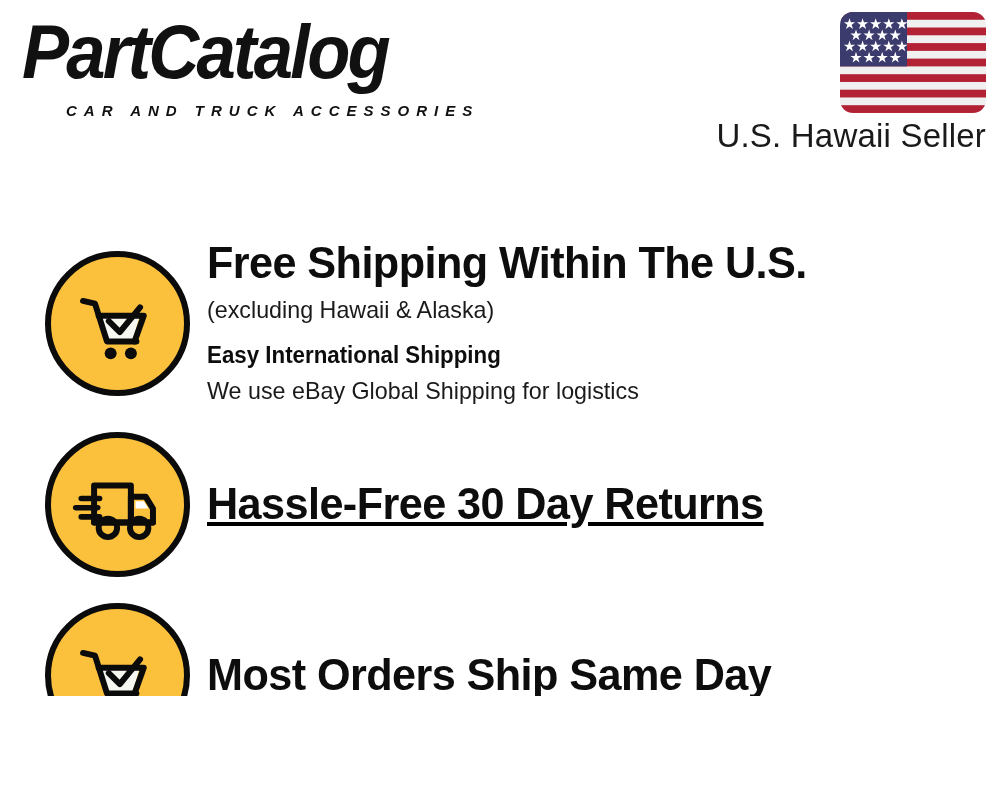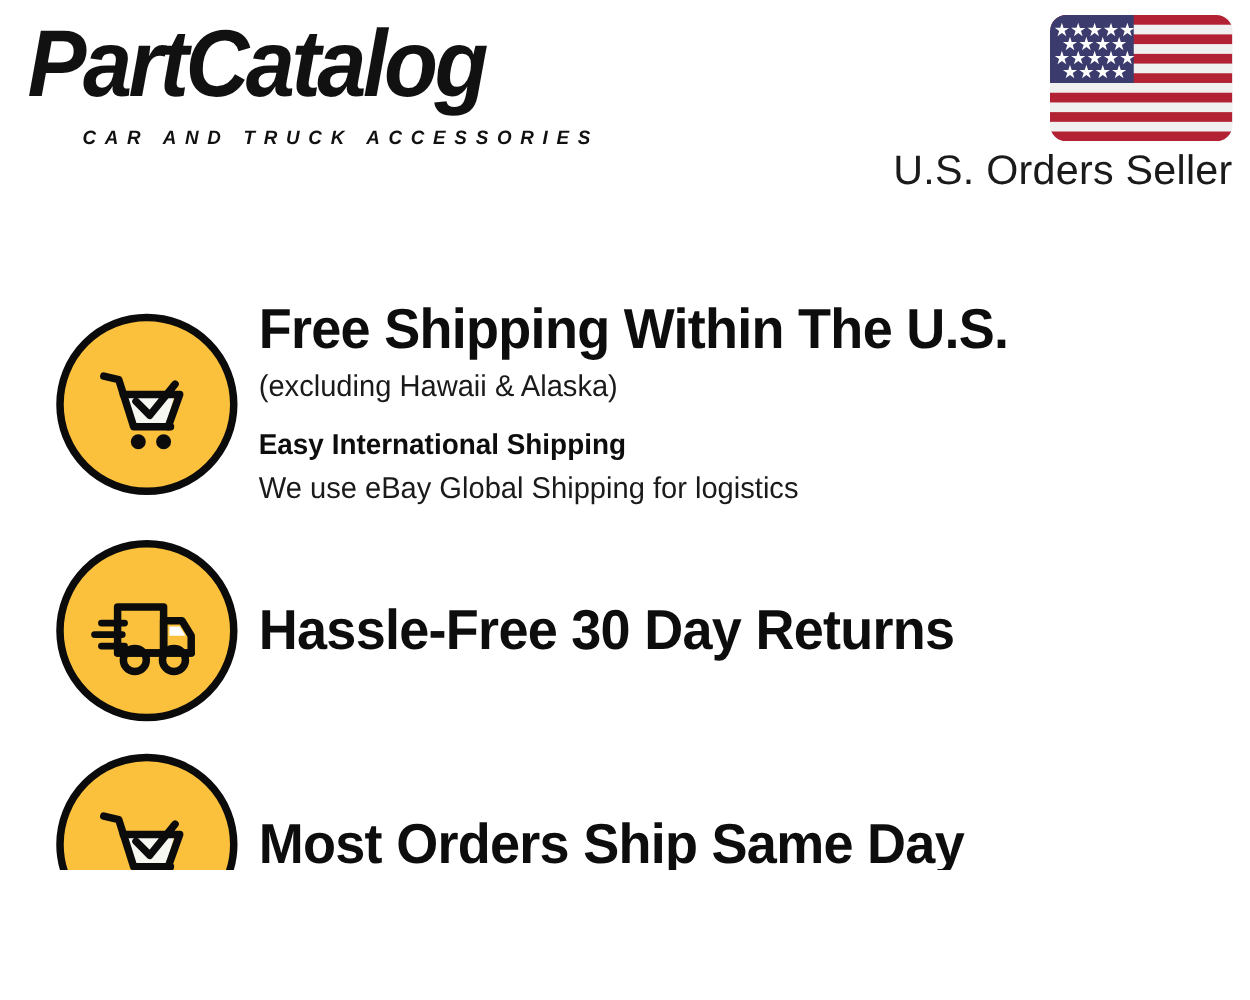--- a/index.html
+++ b/index.html
@@ -90,21 +90,21 @@
     left: 0;
     top: 228px;
     width: 1000px;
   }
   .feature-row {
     position: relative;
     display: flex;
     align-items: center;
   }
   #row-0 { height: 190px; }
-  #row-1 { height: 172px; }
+  #row-1 { height: 172px; text-decoration: underline; }
   #row-2 { height: 170px; justify-content: center; }
 
   .icon-badge {
     position: relative;
     flex: 0 0 auto;
     width: 145px;
     height: 145px;
     margin-left: 45px;
     border-radius: 50%;
     background: #FBC13C;
@@ -206,21 +206,21 @@
         <path d="M61.9 28.6 l1.35 4.1 4.3 0 -3.48 2.55 1.33 4.1 -3.5 -2.53 -3.5 2.53 1.33 -4.1 -3.48 -2.55 4.3 0 z"></path>
 
         <path d="M16.0 39.8 l1.35 4.1 4.3 0 -3.48 2.55 1.33 4.1 -3.5 -2.53 -3.5 2.53 1.33 -4.1 -3.48 -2.55 4.3 0 z"></path>
         <path d="M29.1 39.8 l1.35 4.1 4.3 0 -3.48 2.55 1.33 4.1 -3.5 -2.53 -3.5 2.53 1.33 -4.1 -3.48 -2.55 4.3 0 z"></path>
         <path d="M42.2 39.8 l1.35 4.1 4.3 0 -3.48 2.55 1.33 4.1 -3.5 -2.53 -3.5 2.53 1.33 -4.1 -3.48 -2.55 4.3 0 z"></path>
         <path d="M55.3 39.8 l1.35 4.1 4.3 0 -3.48 2.55 1.33 4.1 -3.5 -2.53 -3.5 2.53 1.33 -4.1 -3.48 -2.55 4.3 0 z"></path>
       </g>
     </svg>
   </div>
 
-  <div class="seller-text">U.S. Orders Seller</div>
+  <div class="seller-text">U.S. Hawaii Seller</div>
 
   <div class="features">
 
     <div class="feature-row" id="row-0">
       <div class="icon-badge">
         <svg viewBox="0 0 100 100" aria-hidden="true">
 
           <path d="M30 41 L74 41 L66 69 L38 69 Z" fill="#F7F7F2"></path>
 
           <path d="M12 26 L25 29 L38 70 L70 70" fill="none" stroke="#0B0B0B" stroke-width="6.5" stroke-linecap="round" stroke-linejoin="round"></path>

